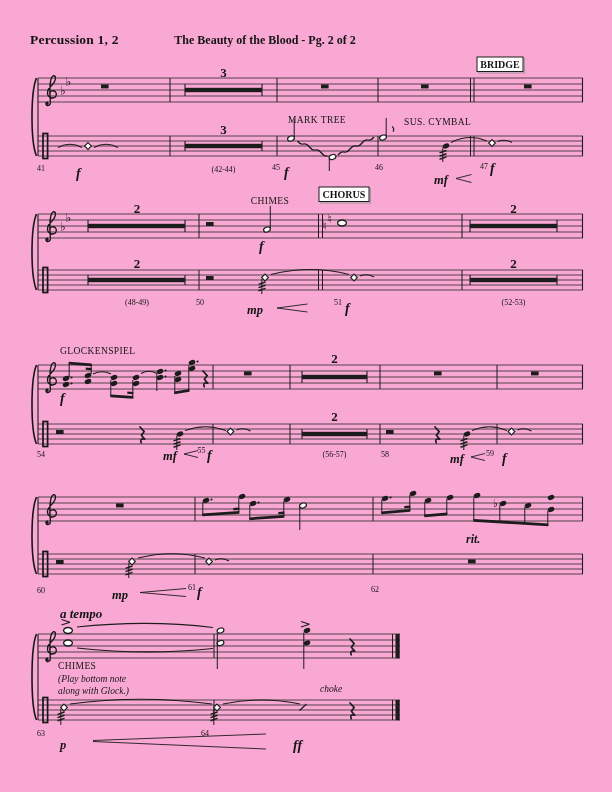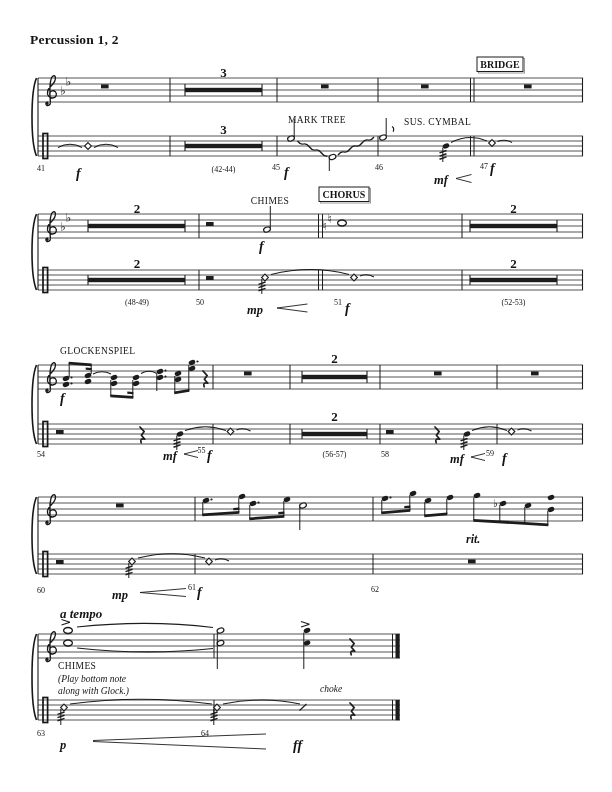--- a/index.html
+++ b/index.html
@@ -1,16 +1,16 @@
 <!DOCTYPE html>
 <html><head>
 <meta charset="utf-8">
 <style>
   html,body{margin:0;padding:0;background:#e8e8e8;}
-  .page{position:relative;width:612px;height:792px;background:#ffffff;margin:0 auto;
+  .page{position:relative;width:612px;height:792px;background:#f9a8d4;margin:0 auto;
         font-family:"Liberation Serif",serif;color:#141414;overflow:hidden;}
   .hdr-part{position:absolute;left:30px;top:32px;font-size:13.5px;font-weight:600;letter-spacing:.2px;}
   .hdr-title{position:absolute;left:0;top:33px;width:530px;text-align:center;font-size:12px;font-weight:600;}
   svg{position:absolute;left:0;top:0;}
   svg text{fill:#141414;}
   .sl{stroke:#2a2a2a;stroke-width:0.8;}
   .bl{stroke:#1c1c1c;stroke-width:1;}
   .blb{stroke:#1c1c1c;stroke-width:1.1;}
   .stem{stroke:#1c1c1c;stroke-width:1;}
   .blk{fill:#1c1c1c;}
@@ -34,20 +34,21 @@
   .boxs{fill:none;stroke:#9a9a9a;stroke-width:1;}
   .boxlbl{font-family:"Liberation Serif",serif;font-weight:bold;font-size:10px;text-anchor:middle;}
   .accg{font-family:"DejaVu Sans",sans-serif;font-size:12px;}
   .accsm{font-family:"DejaVu Sans",sans-serif;font-size:11px;}
 </style>
 </head>
 <body>
 
 <div class="page">
   <div class="hdr-part">Percussion 1, 2</div>
+  <div class="hdr-title">The Beauty of the Blood - Pg. 2 of 2</div>
 
   <svg width="612" height="792" viewBox="0 0 612 792">
     <defs>
       <ellipse id="nh" rx="3.4" ry="2.4" transform="rotate(-21)" fill="#1c1c1c"></ellipse>
       <ellipse id="nho" rx="3.5" ry="2.4" transform="rotate(-21)" fill="#fff" stroke="#1c1c1c" stroke-width="1.2"></ellipse>
       <ellipse id="nhw" rx="4.4" ry="3" fill="#fff" stroke="#1c1c1c" stroke-width="1.3"></ellipse>
       <path id="dia" d="M0,-3.4 L3.4,0 L0,3.4 L-3.4,0 Z" fill="#fff" stroke="#1c1c1c" stroke-width="1.1"></path>
       <g id="trem" stroke="#1c1c1c" stroke-width="1.5">
         <line x1="0" y1="2.4" x2="7" y2="0"></line>
           <line x1="0" y1="5.6" x2="7" y2="3.2"></line>

